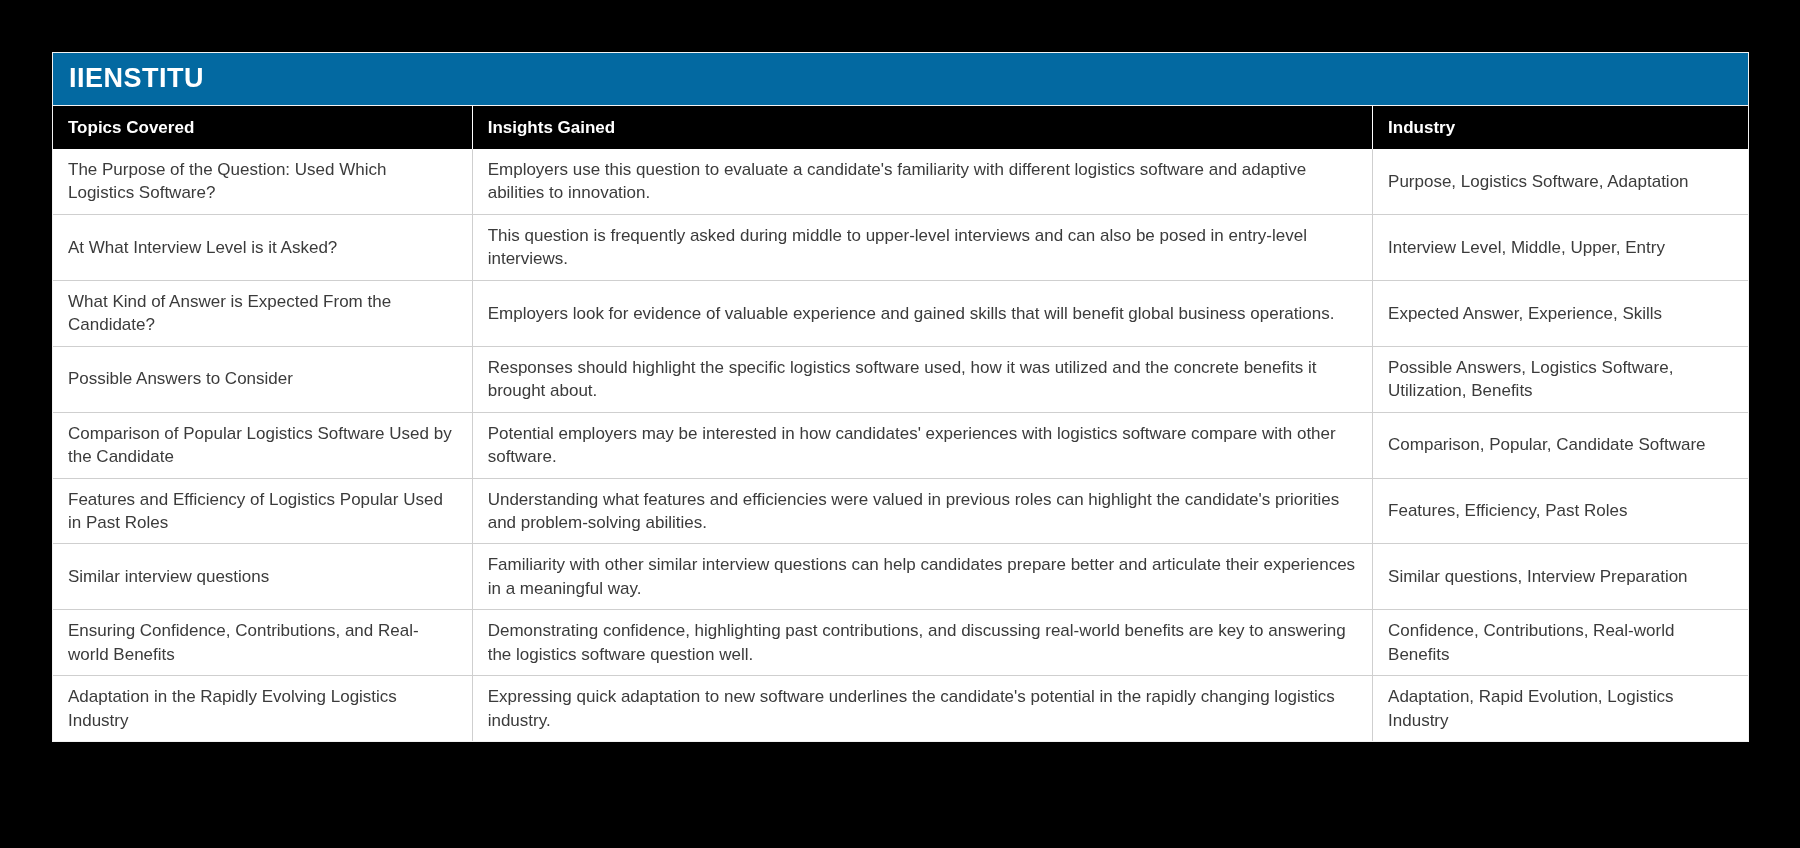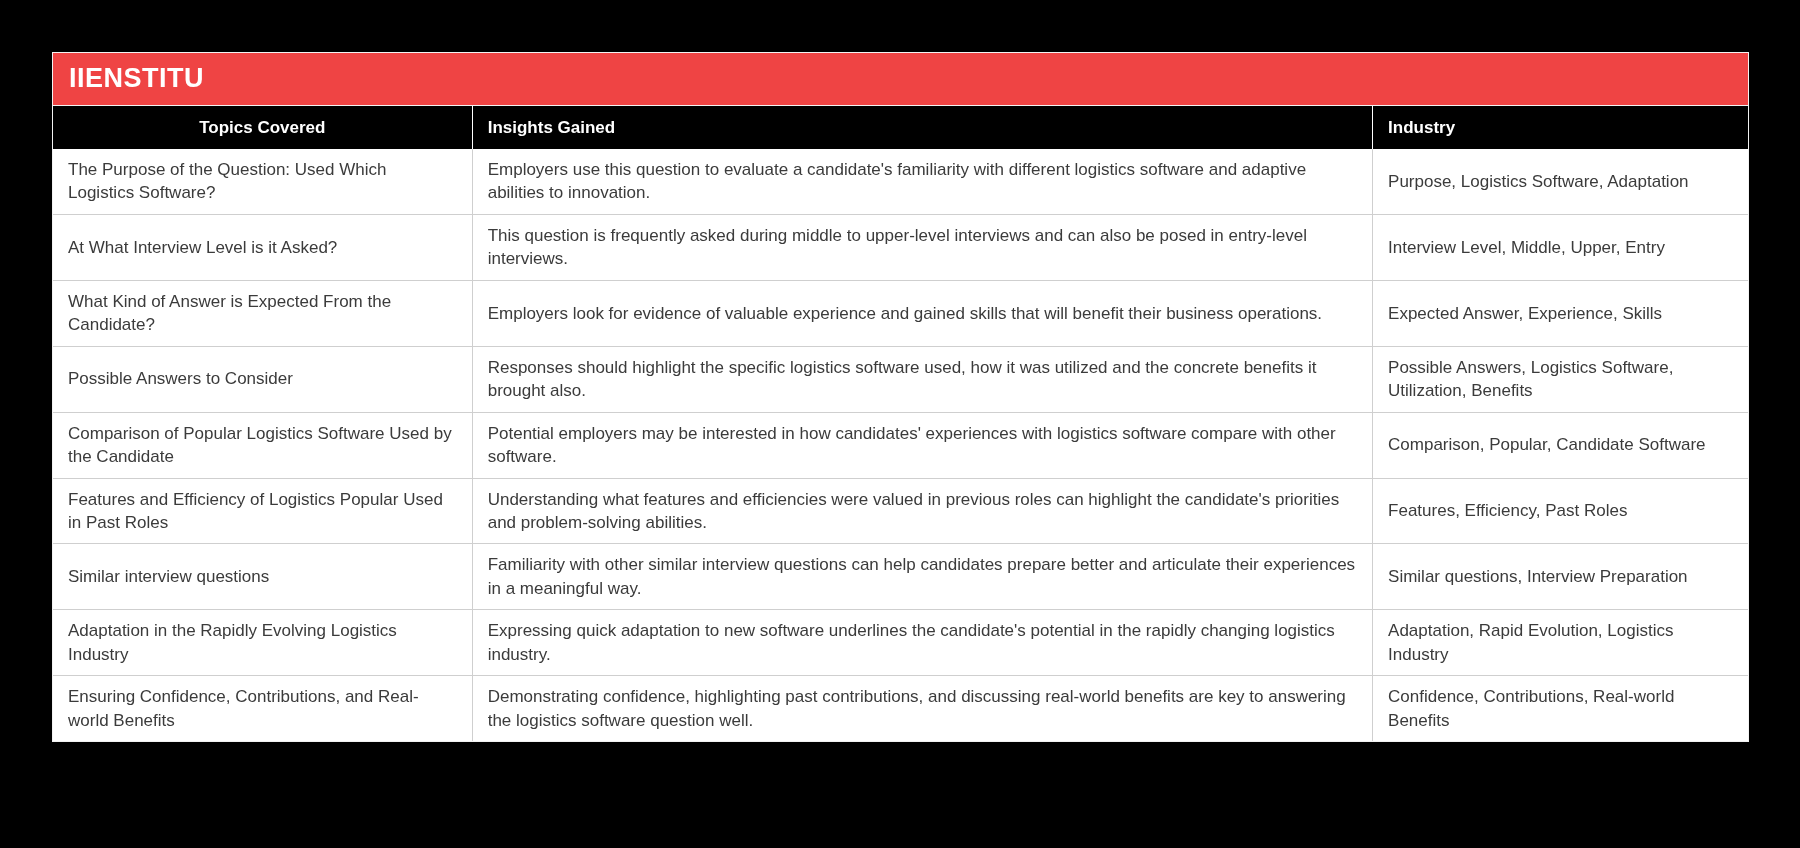--- a/index.html
+++ b/index.html
@@ -14,21 +14,21 @@
   .card {
     position: absolute;
     left: 52px;
     top: 52px;
     width: 1697px;
     border: 1px solid #f2f2f2;
     background: #000000;
     box-sizing: border-box;
   }
   .brand-bar {
-    background: #ef4444;
+    background: #0369a1;
     color: #ffffff;
     font-size: 27px;
     font-weight: 700;
     letter-spacing: 0.5px;
     padding: 10px 16px 11px 16px;
     border-bottom: 1px solid #f2f2f2;
   }
   table.report {
     width: 100%;
     border-collapse: collapse;
@@ -40,21 +40,20 @@
     font-size: 17px;
     font-weight: 700;
     text-align: left;
     padding: 11px 15px;
     height: 21px;
     border-left: 1px solid #ffffff;
     box-sizing: content-box;
   }
   table.report thead th:first-child {
     border-left: none;
-    text-align: center;
   }
   table.report tbody td {
     background: #ffffff;
     color: #3b3b3b;
     font-size: 17px;
     font-weight: 400;
     line-height: 1.38;
     vertical-align: middle;
     text-align: left;
     padding: 9px 15px;
@@ -95,48 +94,48 @@
         <td>Employers use this question to evaluate a candidate's familiarity with different logistics software and adaptive abilities to innovation.</td>
         <td>Purpose, Logistics Software, Adaptation</td>
       </tr>
       <tr>
         <td>At What Interview Level is it Asked?</td>
         <td>This question is frequently asked during middle to upper-level interviews and can also be posed in entry-level interviews.</td>
         <td>Interview Level, Middle, Upper, Entry</td>
       </tr>
       <tr>
         <td>What Kind of Answer is Expected From the Candidate?</td>
-        <td>Employers look for evidence of valuable experience and gained skills that will benefit their business operations.</td>
+        <td>Employers look for evidence of valuable experience and gained skills that will benefit global business operations.</td>
         <td>Expected Answer, Experience, Skills</td>
       </tr>
       <tr>
         <td>Possible Answers to Consider</td>
-        <td>Responses should highlight the specific logistics software used, how it was utilized and the concrete benefits it brought also.</td>
+        <td>Responses should highlight the specific logistics software used, how it was utilized and the concrete benefits it brought about.</td>
         <td>Possible Answers, Logistics Software, Utilization, Benefits</td>
       </tr>
       <tr>
         <td>Comparison of Popular Logistics Software Used by the Candidate</td>
         <td>Potential employers may be interested in how candidates' experiences with logistics software compare with other software.</td>
         <td>Comparison, Popular, Candidate Software</td>
       </tr>
       <tr>
         <td>Features and Efficiency of Logistics Popular Used in Past Roles</td>
         <td>Understanding what features and efficiencies were valued in previous roles can highlight the candidate's priorities and problem-solving abilities.</td>
         <td>Features, Efficiency, Past Roles</td>
       </tr>
       <tr>
         <td>Similar interview questions</td>
         <td>Familiarity with other similar interview questions can help candidates prepare better and articulate their experiences in a meaningful way.</td>
         <td>Similar questions, Interview Preparation</td>
       </tr>
       <tr>
+        <td>Ensuring Confidence, Contributions, and Real-world Benefits</td>
+        <td>Demonstrating confidence, highlighting past contributions, and discussing real-world benefits are key to answering the logistics software question well.</td>
+        <td>Confidence, Contributions, Real-world Benefits</td>
+      </tr>
+      <tr>
         <td>Adaptation in the Rapidly Evolving Logistics Industry</td>
         <td>Expressing quick adaptation to new software underlines the candidate's potential in the rapidly changing logistics industry.</td>
         <td>Adaptation, Rapid Evolution, Logistics Industry</td>
-      </tr>
-      <tr>
-        <td>Ensuring Confidence, Contributions, and Real-world Benefits</td>
-        <td>Demonstrating confidence, highlighting past contributions, and discussing real-world benefits are key to answering the logistics software question well.</td>
-        <td>Confidence, Contributions, Real-world Benefits</td>
       </tr>
     </tbody>
   </table>
 </div>
 
 </body></html>

